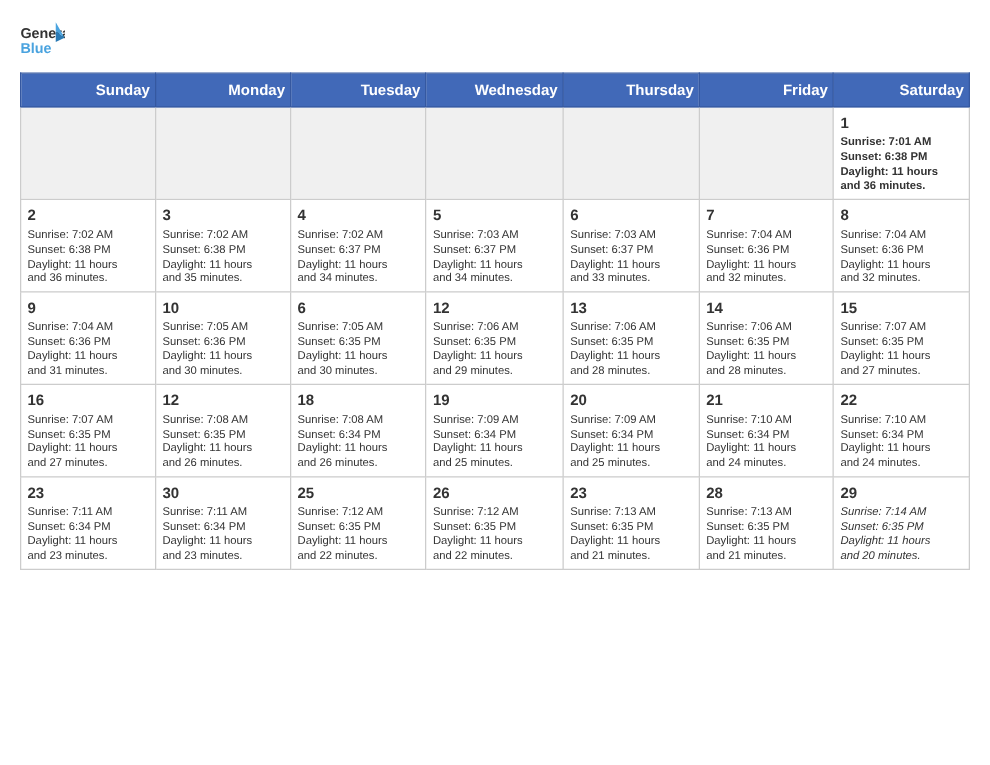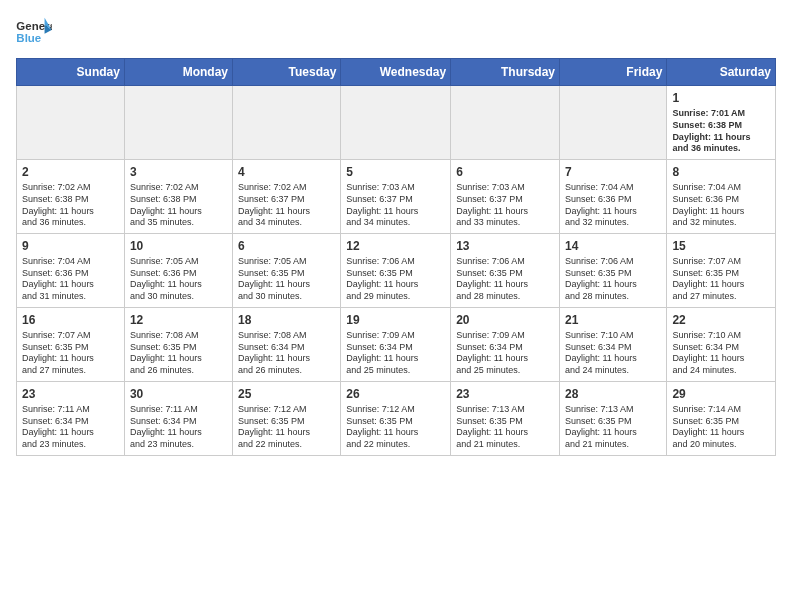--- a/index.html
+++ b/index.html
@@ -318,20 +318,20 @@
         </td>
         <td>
           <span class="day-number">28</span>
           <div class="day-info" style="white-space: pre-line;">Sunrise: 7:13 AM
 Sunset: 6:35 PM
 Daylight: 11 hours
 and 21 minutes.</div>
         </td>
         <td>
           <span class="day-number">29</span>
-          <div class="day-info" style="white-space: pre-line;">Sunrise: 7:14 AM
+          <div class="day-info" style="white-space: pre-line; font-style: italic;">Sunrise: 7:14 AM
 Sunset: 6:35 PM
 Daylight: 11 hours
 and 20 minutes.</div>
         </td>
       </tr>
     </tbody>
 </table>
 
 </body></html>

